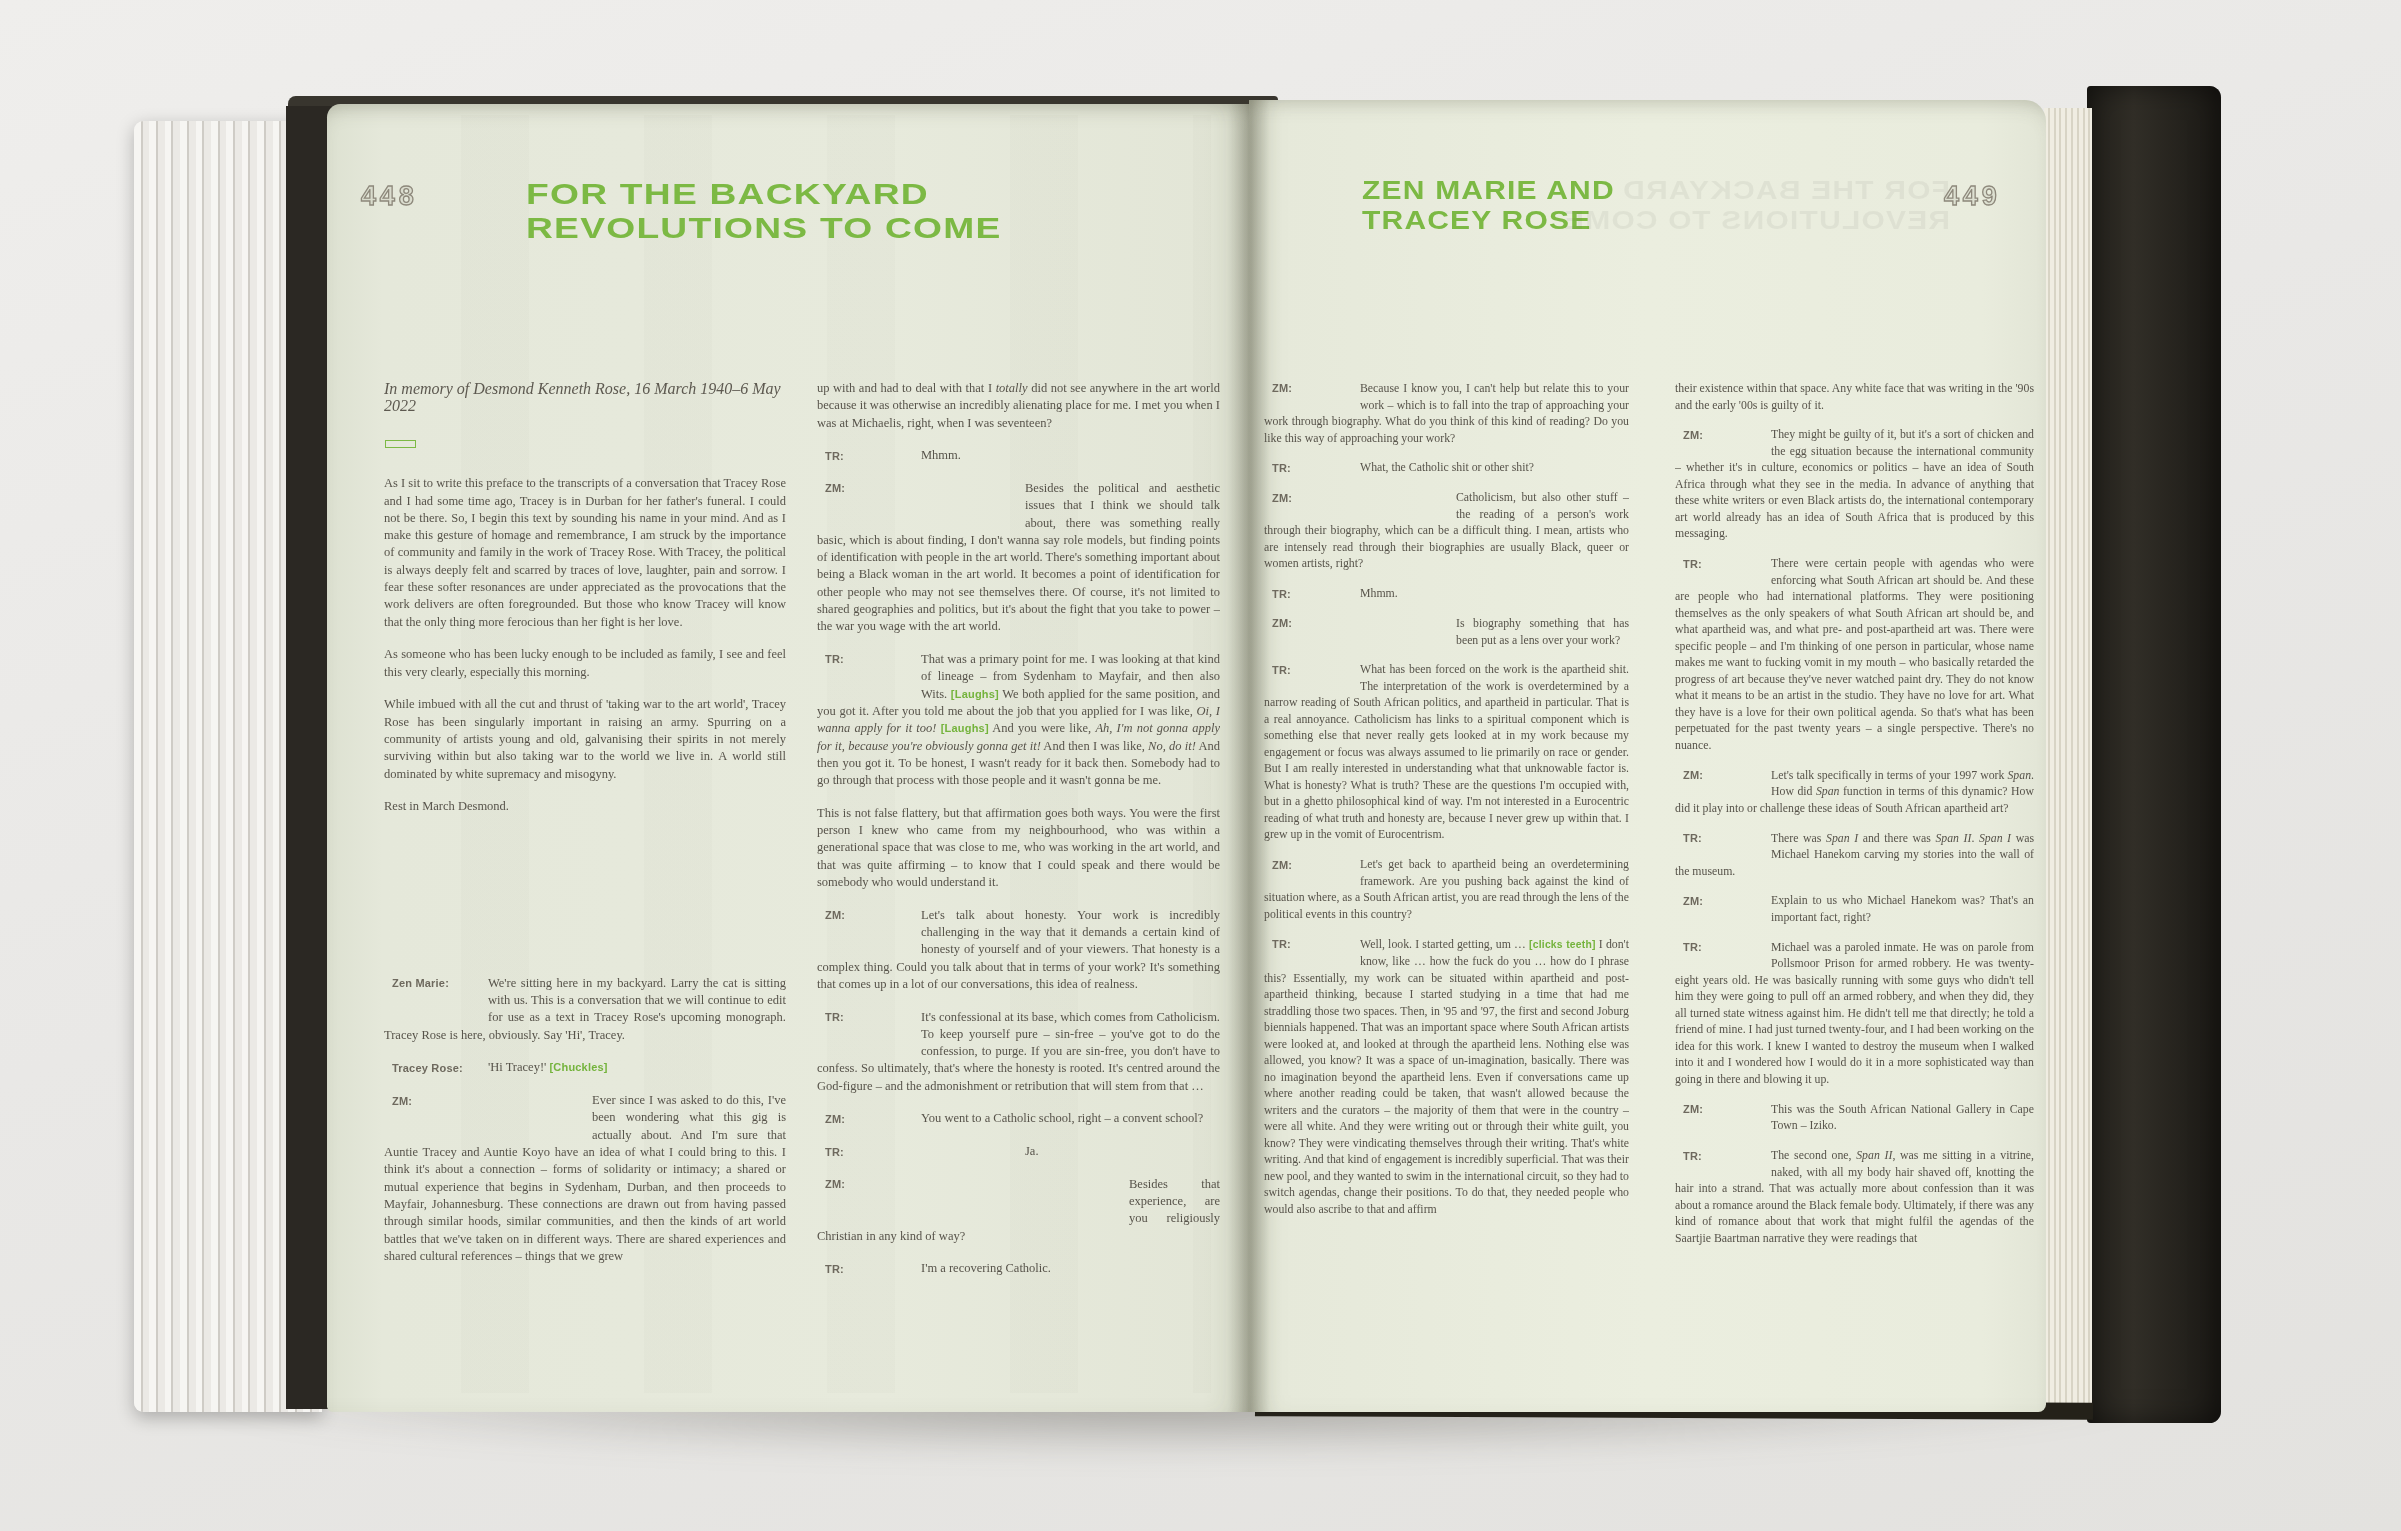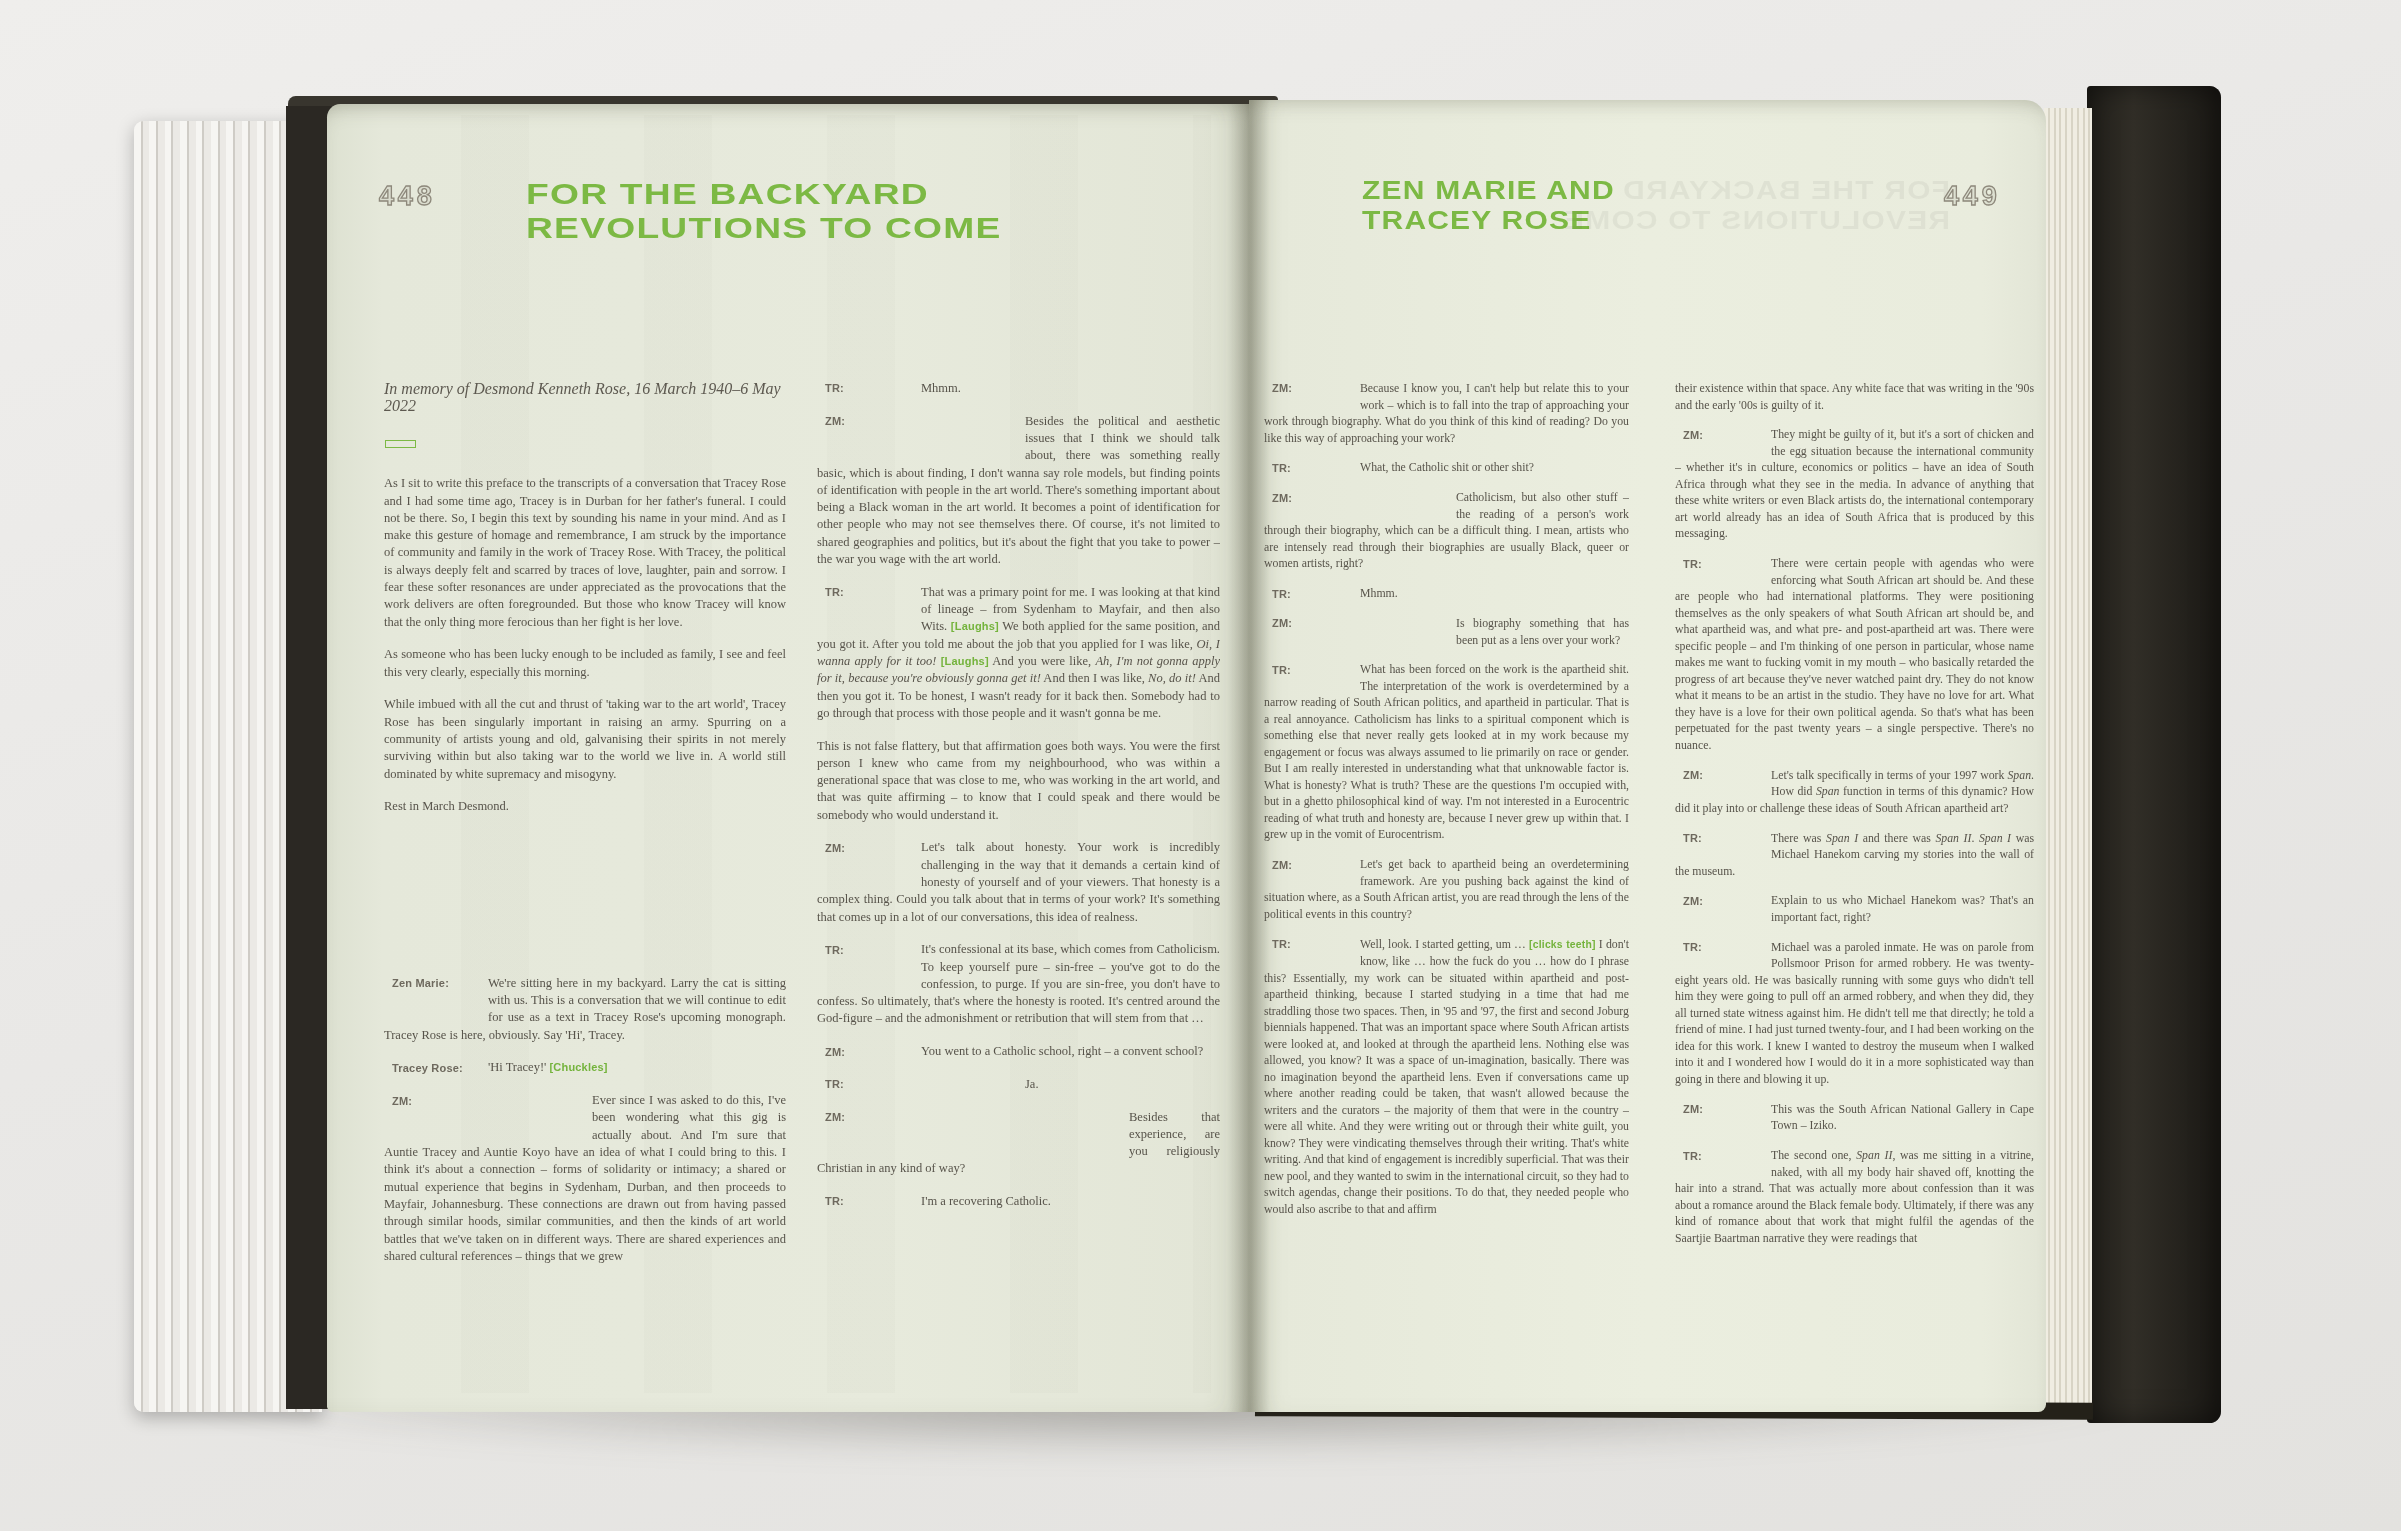--- a/index.html
+++ b/index.html
@@ -29,21 +29,21 @@
     background:linear-gradient(90deg,#d7dbc9 0%,#e6e9da 4%,#ebeedf 50%,#e9ecdd 92%,#e2e5d6 100%);
     border-radius:0 21px 7.7px 0;
     box-shadow:inset 0 13.4px 21px -13.4px rgba(80,80,60,.3), inset 25px 0 38px -29px rgba(60,60,40,.4);}
   .gutter{position:absolute;left:1228px;top:100px;width:42px;height:1312px;
     background:linear-gradient(90deg,rgba(60,58,42,0) 0%,rgba(60,58,42,.16) 42%,rgba(60,58,42,.22) 55%,rgba(60,58,42,0) 100%);}
   .sheen{position:absolute;left:346px;top:115px;width:865px;height:1278px;pointer-events:none;
     background:repeating-linear-gradient(90deg,rgba(255,255,255,0) 0 115px,rgba(90,90,70,.025) 115px 183px);}
   
   .pgnum{position:absolute;font:700 27px "Liberation Sans",sans-serif;letter-spacing:3.8px;
     color:rgba(141,136,123,.12);-webkit-text-stroke:1.3px #8d887b;}
-  .pgnum.left{left:379px;top:181px;text-align:right;}
+  .pgnum.left{left:361px;top:181px;text-align:right;}
   .pgnum.right{left:1944px;top:181px;}
   .chapter-title{position:absolute;left:526px;top:177px;color:#7cb944;
     font:700 30px/34px "Liberation Sans",sans-serif;letter-spacing:1px;
     transform:scaleX(1.24);transform-origin:left top;white-space:nowrap;}
   .names-title{position:absolute;left:1362px;top:175px;color:#7cb944;
     font:700 25px/30px "Liberation Sans",sans-serif;letter-spacing:1px;
     transform:scaleX(1.2);transform-origin:left top;white-space:nowrap;}
   .ghost-title{position:absolute;left:1595px;top:175px;color:#55544a;opacity:.07;
     font:700 25px/30px "Liberation Sans",sans-serif;letter-spacing:1px;white-space:nowrap;
     transform:scale(-1.2,1);transform-origin:center top;}
@@ -108,20 +108,21 @@
         <div class="para"><span>While imbued with all the cut and thrust of 'taking war to the art world', Tracey Rose has been singularly important in raising an army. Spurring on a community of artists young and old, galvanising their spirits in not merely surviving within but also taking war to the world we live in. A world still dominated by white supremacy and misogyny.</span></div>
         <div class="para"><span>Rest in March Desmond.</span></div>
         <div class="spacer" style="height: 144px;"></div>
         <div class="para"><span class="spk">Zen Marie:</span><span class="ind"></span><span>We're sitting here in my backyard. Larry the cat is sitting with us. This is a conversation that we will continue to edit for use as a text in Tracey Rose's upcoming monograph. Tracey Rose is here, obviously. Say 'Hi', Tracey.</span></div>
         <div class="para"><span class="spk">Tracey Rose:</span><span class="ind"></span><span>'Hi Tracey!' </span><span class="g">[Chuckles]</span></div>
         <div class="para"><span class="spk">ZM:</span><span class="ind"></span><span>Ever since I was asked to do this, I've been wondering what this gig is actually about. And I'm sure that Auntie Tracey and Auntie Koyo have an idea of what I could bring to this. I think it's about a connection – forms of solidarity or intimacy; a shared or mutual experience that begins in Sydenham, Durban, and then proceeds to Mayfair, Johannesburg. These connections are drawn out from having passed through similar hoods, similar communities, and then the kinds of art world battles that we've taken on in different ways. There are shared experiences and shared cultural references – things that we grew</span></div>
       </div>
   </div>
 
   <div class="col col-2">
+      <div class="para"><span>up with and had to deal with that I </span><span class="i">totally</span><span> did not see anywhere in the art world because it was otherwise an incredibly alienating place for me. I met you when I was at Michaelis, right, when I was seventeen?</span></div>
       <div class="para"><span class="spk">TR:</span><span class="ind"></span><span>Mhmm.</span></div>
       <div class="para"><span class="spk">ZM:</span><span class="ind"></span><span>Besides the political and aesthetic issues that I think we should talk about, there was something really basic, which is about finding, I don't wanna say role models, but finding points of identification with people in the art world. There's something important about being a Black woman in the art world. It becomes a point of identification for other people who may not see themselves there. Of course, it's not limited to shared geographies and politics, but it's about the fight that you take to power – the war you wage with the art world.</span></div>
       <div class="para"><span class="spk">TR:</span><span class="ind"></span><span>That was a primary point for me. I was looking at that kind of lineage – from Sydenham to Mayfair, and then also Wits. </span><span class="g">[Laughs]</span><span> We both applied for the same position, and you got it. After you told me about the job that you applied for I was like, </span><span class="i">Oi, I wanna apply for it too!</span><span> </span><span class="g">[Laughs]</span><span> And you were like, </span><span class="i">Ah, I'm not gonna apply for it, because you're obviously gonna get it!</span><span> And then I was like, </span><span class="i">No, do it!</span><span> And then you got it. To be honest, I wasn't ready for it back then. Somebody had to go through that process with those people and it wasn't gonna be me.</span></div>
       <div class="para"><span>This is not false flattery, but that affirmation goes both ways. You were the first person I knew who came from my neighbourhood, who was within a generational space that was close to me, who was working in the art world, and that was quite affirming – to know that I could speak and there would be somebody who would understand it.</span></div>
       <div class="para"><span class="spk">ZM:</span><span class="ind"></span><span>Let's talk about honesty. Your work is incredibly challenging in the way that it demands a certain kind of honesty of yourself and of your viewers. That honesty is a complex thing. Could you talk about that in terms of your work? It's something that comes up in a lot of our conversations, this idea of realness.</span></div>
       <div class="para"><span class="spk">TR:</span><span class="ind"></span><span>It's confessional at its base, which comes from Catholicism. To keep yourself pure – sin-free – you've got to do the confession, to purge. If you are sin-free, you don't have to confess. So ultimately, that's where the honesty is rooted. It's centred around the God-figure – and the admonishment or retribution that will stem from that …</span></div>
       <div class="para"><span class="spk">ZM:</span><span class="ind"></span><span>You went to a Catholic school, right – a convent school?</span></div>
       <div class="para"><span class="spk">TR:</span><span class="ind"></span><span>Ja.</span></div>
       <div class="para"><span class="spk">ZM:</span><span class="ind"></span><span>Besides that experience, are you religiously Christian in any kind of way?</span></div>
       <div class="para"><span class="spk">TR:</span><span class="ind"></span><span>I'm a recovering Catholic.</span></div>

